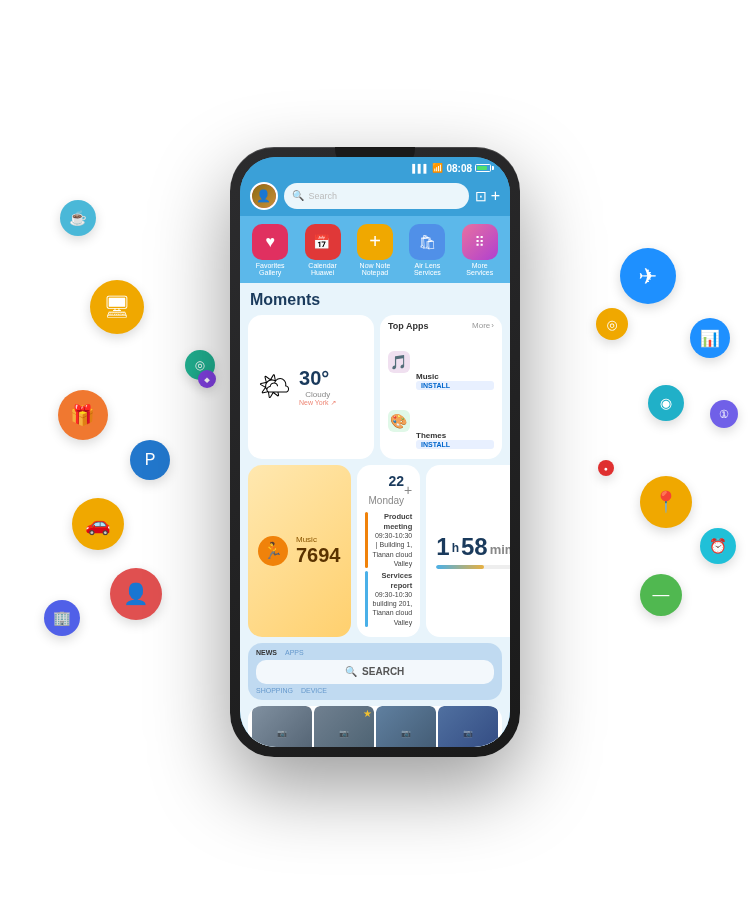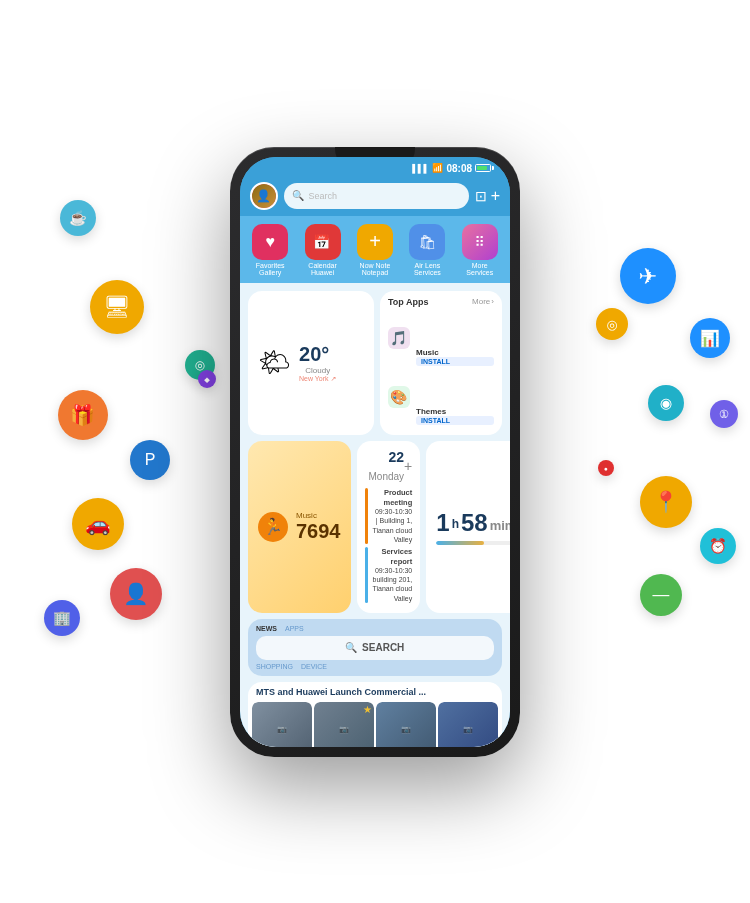--- a/index.html
+++ b/index.html
@@ -611,27 +611,28 @@
           <div class="app-icon-circle" style="background:linear-gradient(135deg,#e870a0,#b040d0);">
             <span style="color:#fff;font-size:14px;">⠿</span>
           </div>
           <span class="app-icon-label">More<br>Services</span>
         </div>
 
       </div>
 
       <div class="main-content">
 
+        <div class="moments-title">Moments</div>
 
         <div class="cards-row">
 
           <div class="weather-card">
             <div class="weather-icon-big">🌤</div>
             <div class="weather-info">
-              <div class="temp">20°</div>
+              <div class="temp">30°</div>
               <div class="desc">Cloudy</div>
               <div class="location">New York ↗</div>
             </div>
           </div>
 
           <div class="top-apps-card">
             <div class="top-apps-header">
               <span class="top-apps-title">Top Apps</span>
               <span class="top-apps-more">
                 <span>More</span>
@@ -726,21 +727,20 @@
             <span>🔍</span>
             <span>SEARCH</span>
           </div>
           <div class="search-widget-sub-tabs">
             <span>SHOPPING</span>
             <span>DEVICE</span>
           </div>
         </div>
 
         <div class="news-card">
-          <div class="news-title-bar">MTS and Huawei Launch Commercial ...</div>
           <div class="news-images">
 
             <div class="news-img">
               <div style="width:100%;height:55px;border-radius:6px;background:linear-gradient(135deg,#8090a0,#506070);display:flex;align-items:center;justify-content:center;">
                 <span style="color:rgba(255,255,255,0.5);font-size:8px;">📷</span>
               </div>
             </div>
 
             <div class="news-img">
               <div style="width:100%;height:55px;border-radius:6px;background:linear-gradient(135deg,#708090,#4a6070);display:flex;align-items:center;justify-content:center;position:relative;">

